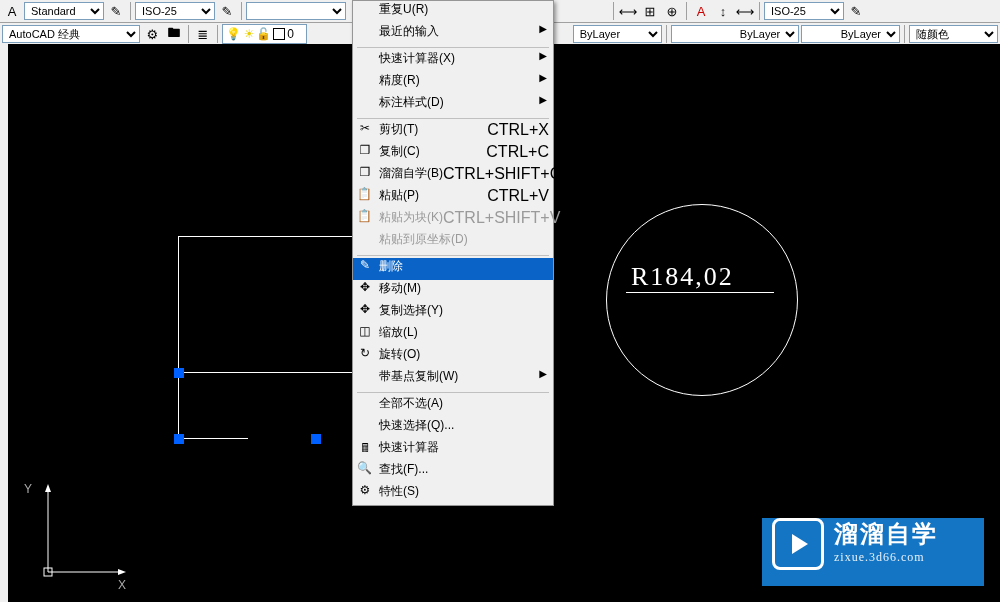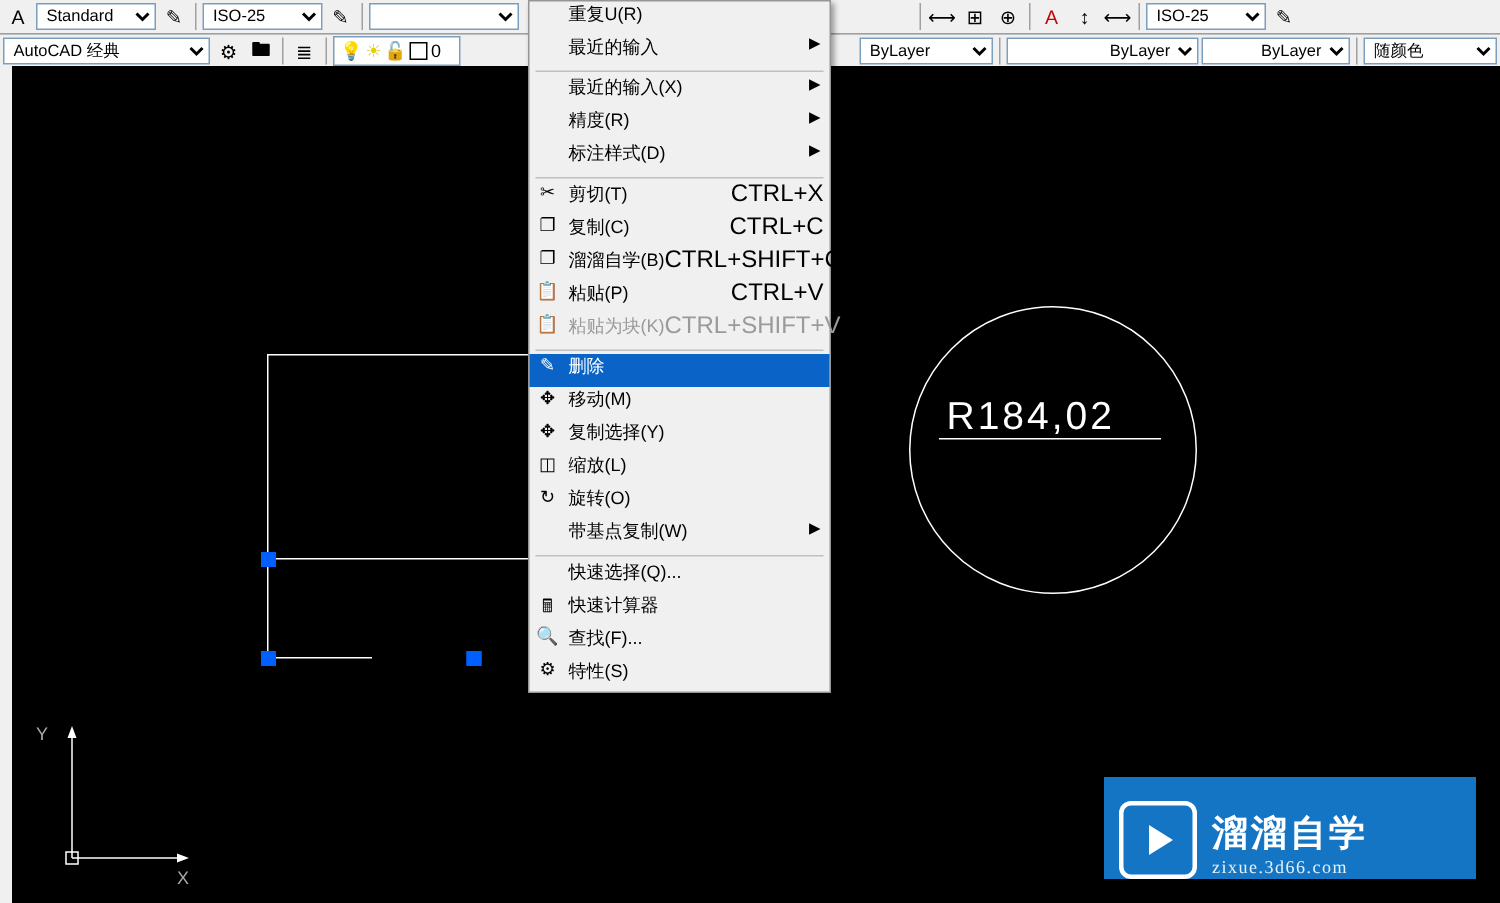--- a/index.html
+++ b/index.html
@@ -5,33 +5,33 @@
   html,body{margin:0;padding:0;width:1000px;height:602px;background:#000;font-family:"Microsoft YaHei","SimSun",Arial,sans-serif;font-size:12px;overflow:hidden;color:#000}
   .toolbar{background:#f0f0f0;border-bottom:1px solid #a0a0a0;display:flex;align-items:center;height:22px;padding:0 2px;gap:2px}
   .sep{width:1px;height:18px;background:#a0a0a0;margin:0 2px}
   .combo{height:18px;border:1px solid #7b9ebd;background:#fff;font-size:11px;padding:0 2px}
   .combo-sm{width:80px}.combo-md{width:100px}.combo-lg{width:140px}.combo-xl{width:90px}
   .tbtn{width:18px;height:18px;display:flex;align-items:center;justify-content:center;border:1px solid transparent;font-size:13px;cursor:pointer}
   .layer-swatch{display:inline-flex;align-items:center;gap:2px;height:18px;border:1px solid #7b9ebd;background:#fff;padding:0 4px;width:76px}
   .canvas{position:absolute;left:0;top:44px;right:0;bottom:0;background:#000}
   .rect{position:absolute;border:1px solid #fff}
   .grip{position:absolute;width:8px;height:8px;background:#0060ff;border:1px solid #0060ff}
-  .dim-txt{position:absolute;font-family:Liberation Sans, sans-serif;font-size:28px;letter-spacing:3px;color:#7a7a7a;font-weight:300}
+  .dim-txt{position:absolute;font-family:Liberation Serif, serif;font-size:28px;letter-spacing:3px;color:#7a7a7a;font-weight:300}
   .circle{position:absolute;border:1px solid #fff;border-radius:50%}
   .ctx{position:absolute;left:352px;top:0;width:200px;background:#f0f0f0;border:1px solid #969696;box-shadow:2px 2px 4px rgba(0,0,0,.4);z-index:50}
   .ctx-row{display:flex;align-items:flex-start;height:22px;padding:0 4px 0 26px;position:relative;white-space:nowrap}
   .ctx-row.sel{background:#0a64c8;color:#fff}
   .ctx-row.dis{color:#9a9a9a}
   .ctx-sep{height:1px;margin:2px 4px;background:#c0c0c0}
   .ctx-ico{position:absolute;left:4px;width:16px;text-align:center;font-size:12px}
   .ctx-sub{position:absolute;right:6px;font-size:10px}
   .ctx-sc{margin-left:auto;font-size:16px;color:#000}
   .ctx-row.dis .ctx-sc{color:#9a9a9a}
   .axis{position:absolute;color:#aaa;font-family:Arial}
-  .watermark{position:absolute;right:16px;bottom:16px;width:248px;height:68px;background:#1475c4;display:flex;align-items:flex-end;color:#fff;font-family:"Microsoft YaHei"}
+  .watermark{position:absolute;right:16px;bottom:16px;width:222px;height:68px;background:#1475c4;display:flex;align-items:flex-start;color:#fff;font-family:"Microsoft YaHei"}
   .wm-play{width:46px;height:46px;margin:0 10px;border:3px solid #fff;border-radius:8px;display:flex;align-items:center;justify-content:center}
   .wm-tri{width:0;height:0;border-left:16px solid #fff;border-top:10px solid transparent;border-bottom:10px solid transparent;margin-left:4px}
   svg{display:block}
 </style>
 </head>
 <body>
 
 <div class="toolbar">
   <span class="tbtn">A</span>
   <select class="combo combo-sm"><option>Standard</option></select>
@@ -125,21 +125,21 @@
 <div class="ctx">
   <div class="ctx-row">
       <span>重复U(R)</span>
     </div>
   <div class="ctx-row">
       <span>最近的输入</span>
       <span class="ctx-sub">▶</span>
     </div>
   <div class="ctx-sep"></div>
   <div class="ctx-row">
-      <span>最近的输入(X)</span>
+      <span>快速计算器(X)</span>
       <span class="ctx-sub">▶</span>
     </div>
   <div class="ctx-row">
       <span>精度(R)</span>
       <span class="ctx-sub">▶</span>
     </div>
   <div class="ctx-row">
       <span>标注样式(D)</span>
       <span class="ctx-sub">▶</span>
     </div>
@@ -162,20 +162,23 @@
   <div class="ctx-row">
       <span class="ctx-ico">📋</span>
       <span>粘贴(P)</span>
       <span class="ctx-sc">CTRL+V</span>
     </div>
   <div class="ctx-row dis">
       <span class="ctx-ico">📋</span>
       <span>粘贴为块(K)</span>
       <span class="ctx-sc">CTRL+SHIFT+V</span>
     </div>
+  <div class="ctx-row dis">
+      <span>粘贴到原坐标(D)</span>
+    </div>
   <div class="ctx-sep"></div>
   <div class="ctx-row sel">
       <span class="ctx-ico">✎</span>
       <span>删除</span>
     </div>
   <div class="ctx-row">
       <span class="ctx-ico">✥</span>
       <span>移动(M)</span>
     </div>
   <div class="ctx-row">
@@ -189,20 +192,23 @@
   <div class="ctx-row">
       <span class="ctx-ico">↻</span>
       <span>旋转(O)</span>
     </div>
   <div class="ctx-row">
       <span>带基点复制(W)</span>
       <span class="ctx-sub">▶</span>
     </div>
   <div class="ctx-sep"></div>
   <div class="ctx-row">
+      <span>全部不选(A)</span>
+    </div>
+  <div class="ctx-row">
       <span>快速选择(Q)...</span>
     </div>
   <div class="ctx-row">
       <span class="ctx-ico">🖩</span>
       <span>快速计算器</span>
     </div>
   <div class="ctx-row">
       <span class="ctx-ico">🔍</span>
       <span>查找(F)...</span>
     </div>

